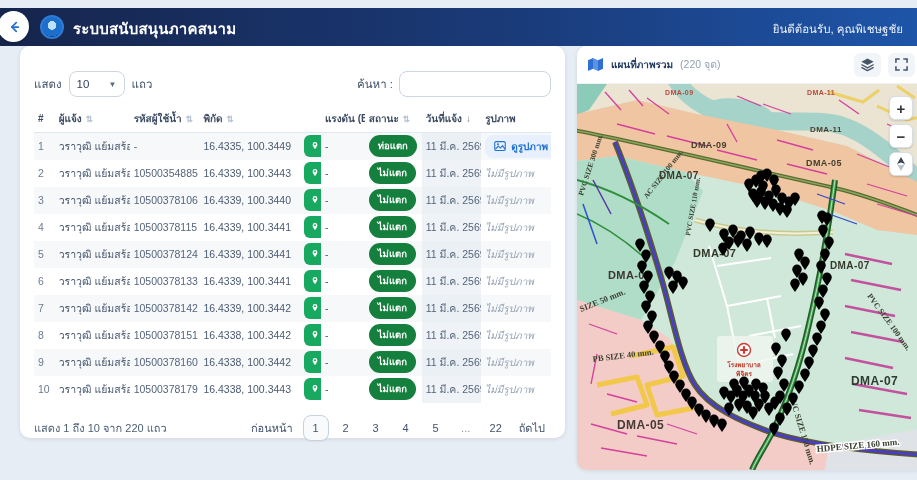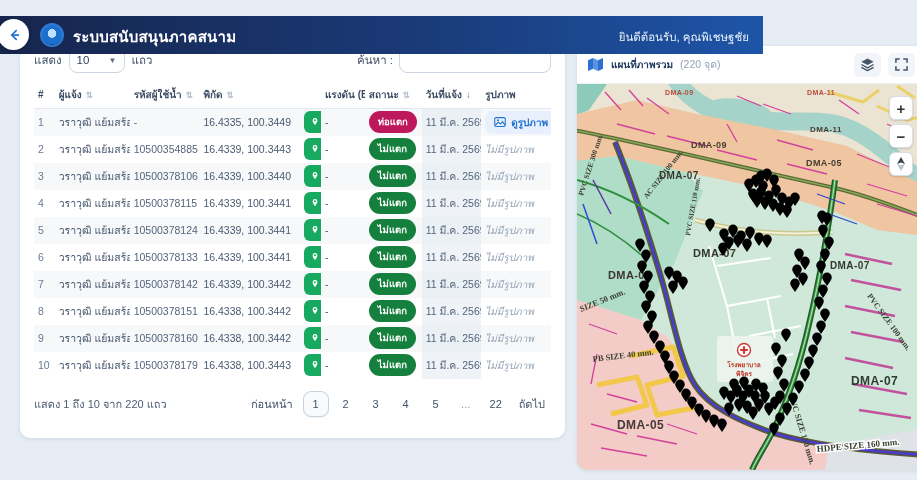--- a/index.html
+++ b/index.html
@@ -1,34 +1,34 @@
 <!DOCTYPE html>
 <html><head>
 <meta charset="utf-8">
 <style>
   * { margin:0; padding:0; box-sizing:border-box; }
   html,body { width:917px; height:480px; overflow:hidden; font-family:"Liberation Sans", sans-serif; background:#e6edf4; }
 
   
-  .topbar { position:absolute; left:0; top:16px; width:763px; height:38px;
+  .topbar { position:absolute; left:0; top:8px; width:917px; height:38px;
     background:linear-gradient(90deg,#16254c 0%,#1a3a78 55%,#1e55a8 100%);
     display:flex; align-items:center; z-index:5; }
   .back-btn { position:absolute; left:-2px; top:3px; width:31px; height:31px; border-radius:50%;
     background:#fff; border:none; display:flex; align-items:center; justify-content:center;
     box-shadow:0 1px 3px rgba(0,0,0,.25); cursor:pointer; }
   .back-btn svg { width:14px; height:14px; }
   .logo { position:absolute; left:40px; top:7px; width:24px; height:24px; border-radius:50%;
     background:radial-gradient(circle at 50% 42%,#bfe0ff 0 28%,#1d6fce 29% 70%,#123f7d 71%);
     border:2px solid #2e7bd6; }
   .app-title { position:absolute; left:73px; top:9px; color:#fff; font-size:15px; font-weight:700; letter-spacing:.2px; }
   .welcome { position:absolute; right:14px; top:12px; color:#e8f0fb; font-size:11.5px; }
 
   
   .card { position:absolute; background:#fff; border-radius:10px; box-shadow:0 1px 4px rgba(16,24,40,.10); }
-  .left-card { left:20px; top:46px; width:545px; height:392px; padding:0 14px; }
+  .left-card { left:20px; top:46px; width:545px; height:392px; padding:24px 14px; }
   .map-card { left:577px; top:46px; width:348px; height:424px; overflow:hidden; }
 
   
   .controls { display:flex; align-items:center; height:28px; margin-bottom:8px; font-size:11.5px; color:#44546b; }
   .select-box { display:inline-flex; align-items:center; justify-content:space-between; width:56px; height:26px;
     border:1px solid #ccd6e2; border-radius:8px; padding:0 7px; margin:0 7px; font-size:11.5px; color:#33415a; cursor:pointer; background:#fff; }
   .select-box .chev { font-size:8px; color:#5b6b82; }
   .spacer { flex:1; }
   .search-label { margin-right:6px; }
   .search-input { width:152px; height:26px; border:1px solid #ccd6e2; border-radius:8px; padding:0 8px; font-size:11px; color:#33415a; outline:none; }
@@ -41,21 +41,21 @@
   thead th .sort.active { color:#64748b; font-size:9.5px; }
   tbody td { font-size:10.5px; color:#4a5a70; padding:0 4px; height:27px; white-space:nowrap; overflow:hidden; }
   tbody tr:nth-child(odd) { background:#f6f8fa; }
   td.c-date { background:rgba(226,233,240,.55); color:#55657c; }
   td.c-num { color:#6b7a8f; }
   td.c-code, td.c-coords-txt { color:#55657c; }
   .coords-wrap { display:flex; align-items:center; gap:13px; }
   .locate-btn { display:inline-flex; align-items:center; gap:3px; background:#17a95f; color:#fff; border:none;
     border-radius:6px; padding:3px 8px 4px 7px; font-size:9.5px; font-weight:700; cursor:pointer; font-family:inherit; }
   .badge { display:inline-block; border-radius:999px; padding:3px 9px 4px 9px; font-size:9.5px; font-weight:700; color:#fff; }
-  .badge.broken { background:#be185d; }
+  .badge.broken { background:#15803d; }
   .badge.ok { background:#15803d; }
   .img-btn { display:inline-flex; align-items:center; gap:5px; background:#e7f0fc; color:#2272d0; border:none;
     border-radius:8px; padding:4px 9px; font-size:10px; font-weight:700; cursor:pointer; font-family:inherit; }
   .no-img { color:#93a1b3; font-size:10px; font-style:italic; }
 
   
   .table-footer { display:flex; align-items:center; margin-top:12px; font-size:11px; color:#4f6076; }
   .pager { margin-left:auto; display:flex; align-items:flex-start; gap:4px; }
   .page-link { min-width:26px; height:26px; display:inline-flex; align-items:center; justify-content:center;
     font-size:11px; color:#42526b; border-radius:8px; padding:0 6px; cursor:pointer; }

